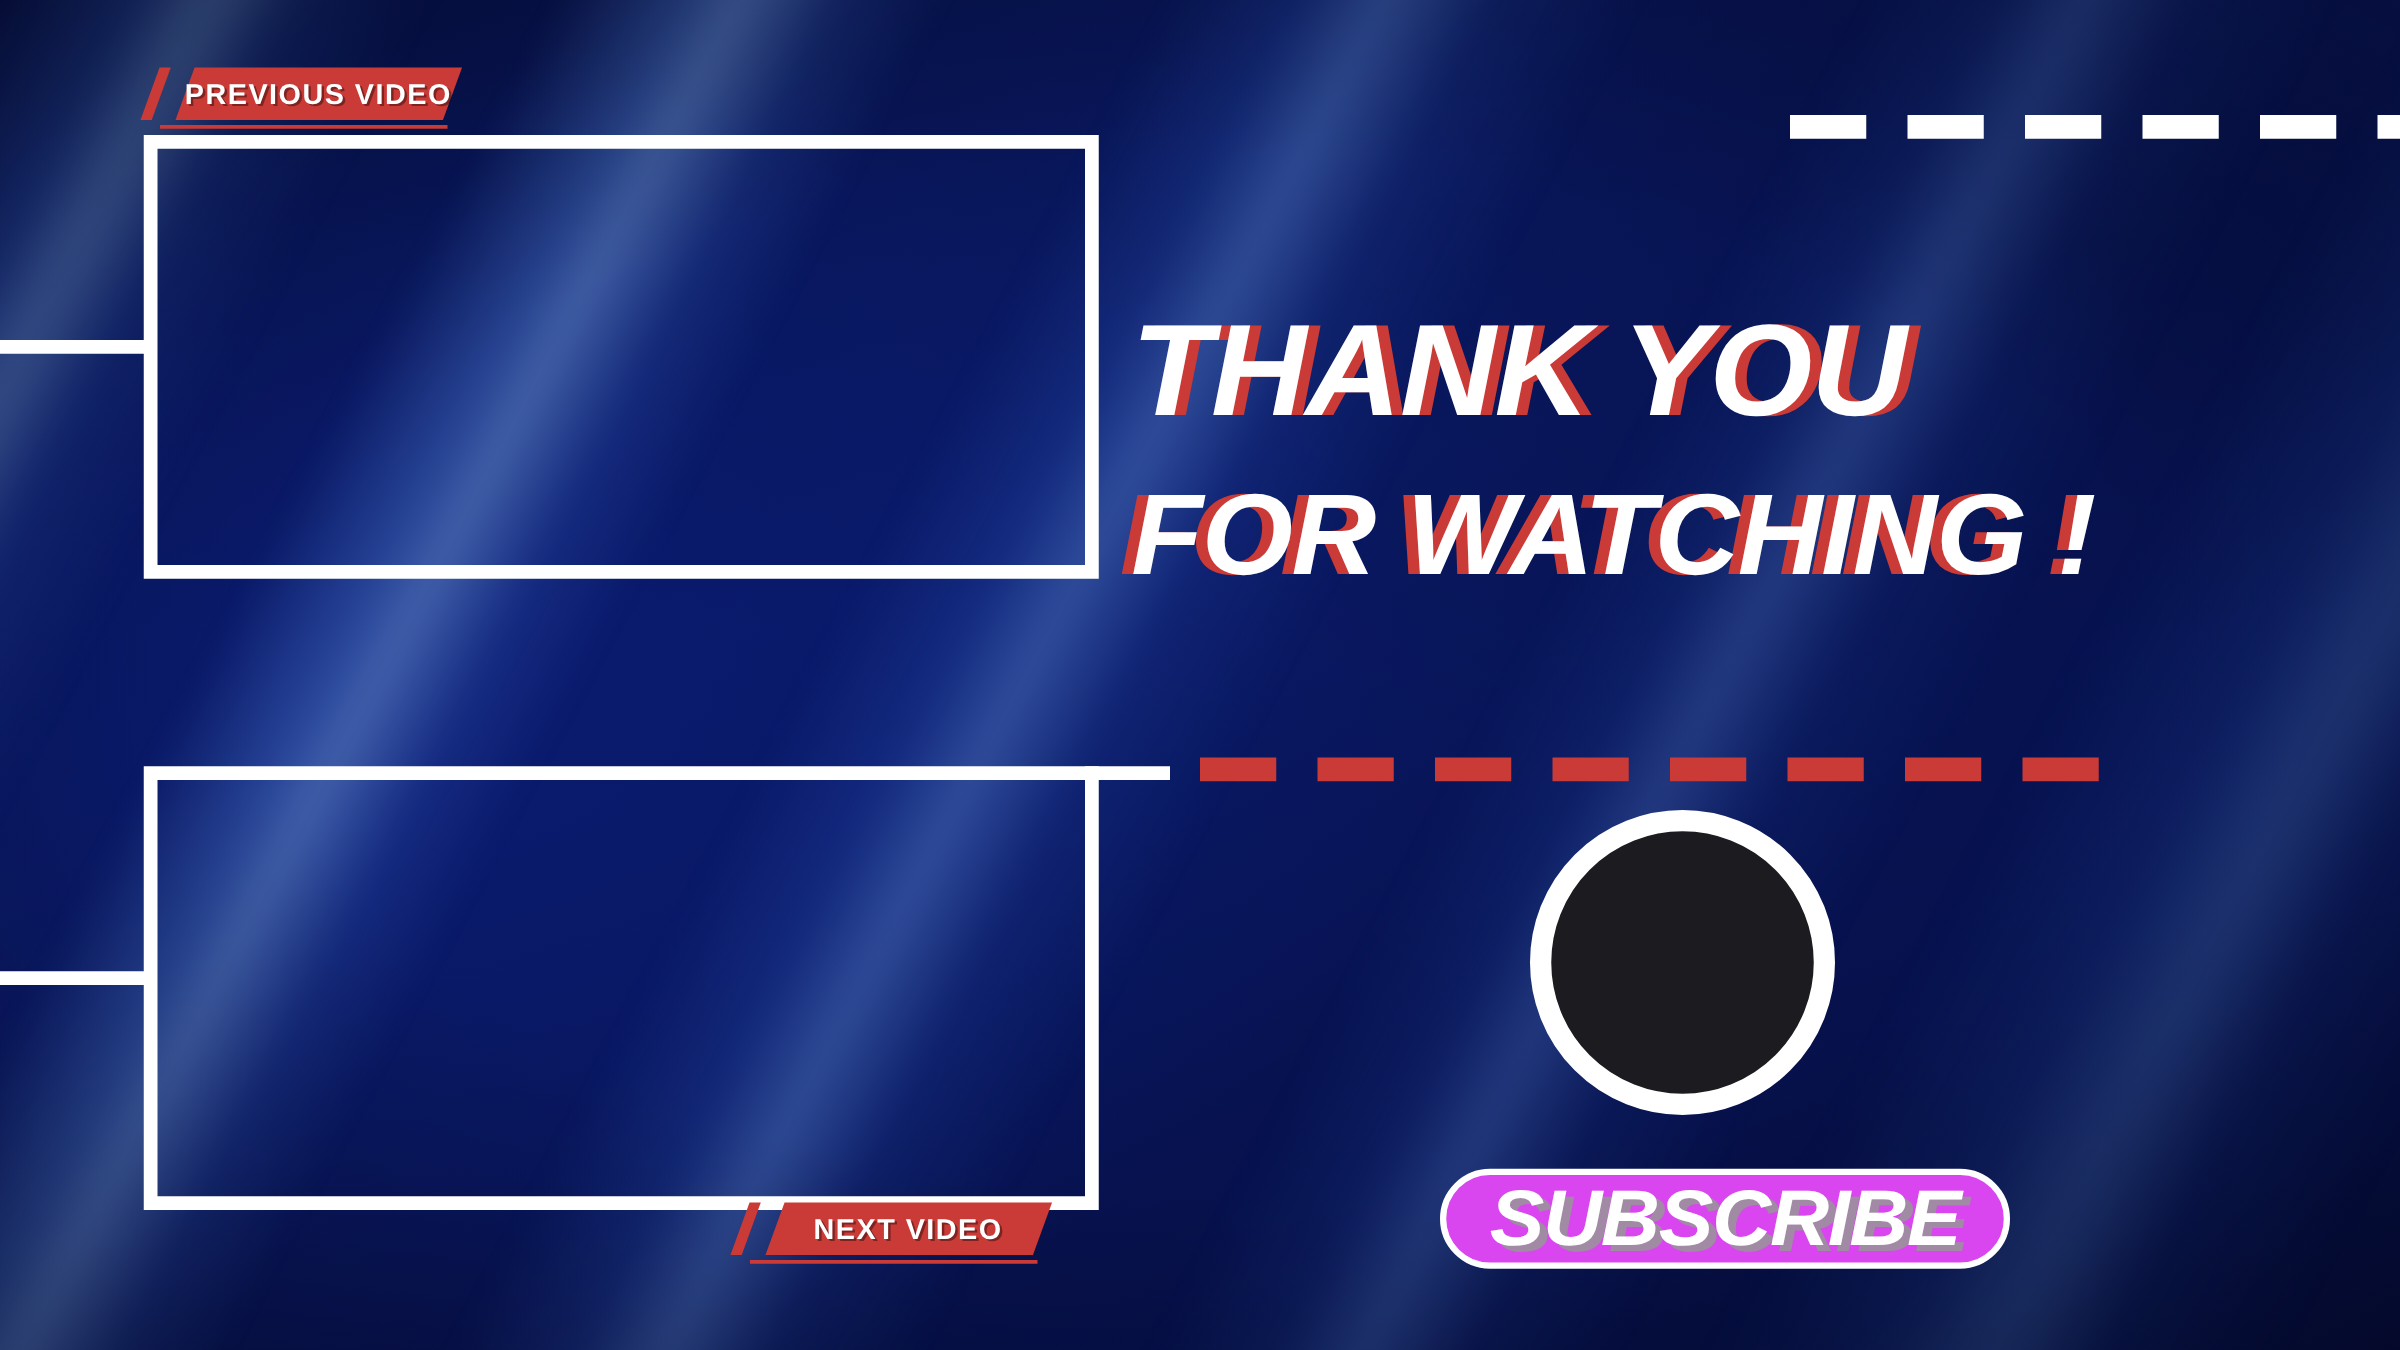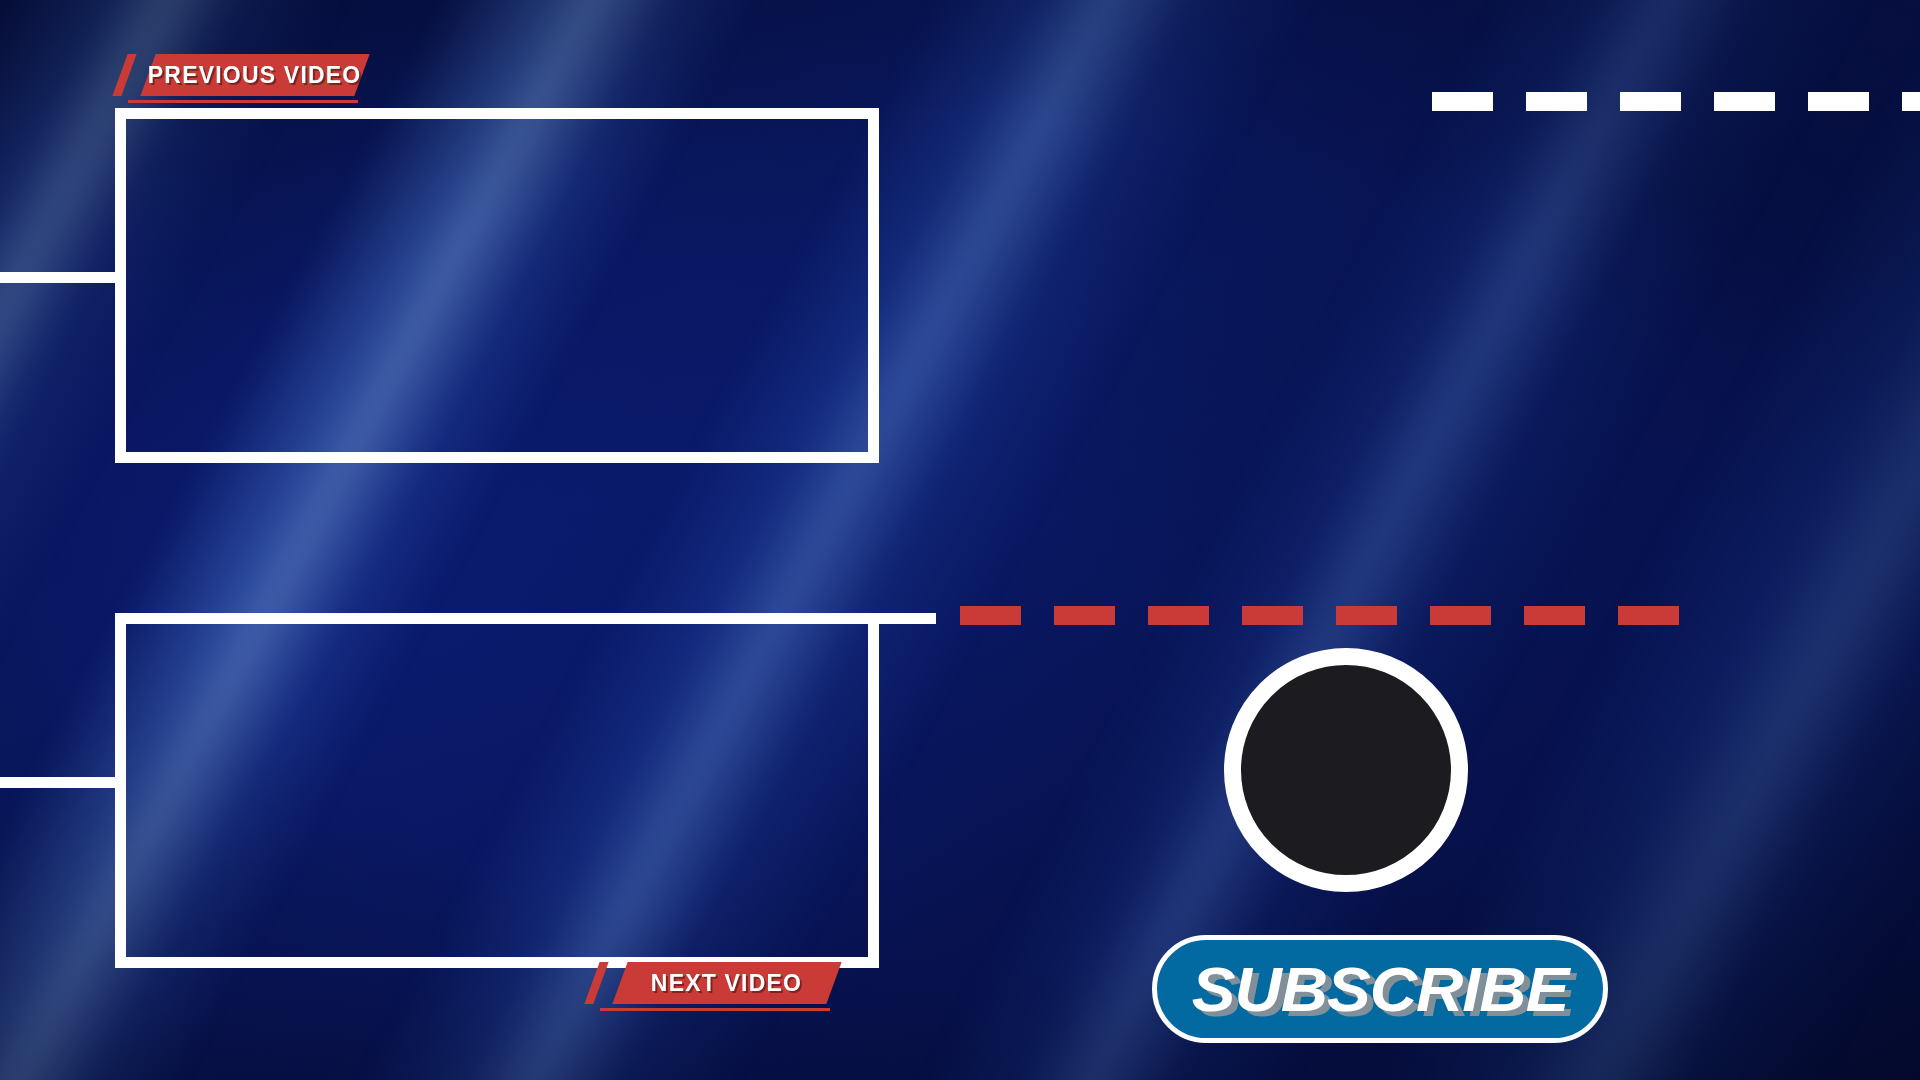--- a/index.html
+++ b/index.html
@@ -190,23 +190,23 @@
     border: 17px solid #ffffff;
     box-sizing: border-box;
   }
 
   
   #subscribe-button {
     position: absolute;
     left: 1152px;
     top: 935px;
     width: 456px;
-    height: 108px;
+    height: 80px;
     border-radius: 54px;
-    background: #0369a1;
+    background: #d946ef;
     border: 5px solid #ffffff;
     box-sizing: border-box;
     display: flex;
     align-items: center;
     justify-content: center;
     cursor: pointer;
   }
   #subscribe-label {
     font-weight: 700;
     font-style: italic;
@@ -256,20 +256,24 @@
       <div class="dash"></div>
       <div class="dash"></div>
       <div class="dash"></div>
       <div class="dash"></div>
       <div class="dash"></div>
       <div class="dash"></div>
       <div class="dash"></div>
       <div class="dash"></div>
     </div>
 
+  <div id="headline">
+    <div class="headline-line" id="headline-line-1">THANK YOU</div>
+    <div class="headline-line" id="headline-line-2">FOR WATCHING !</div>
+  </div>
 
   <div id="avatar"></div>
 
   <div id="subscribe-button">
     <span id="subscribe-label">SUBSCRIBE</span>
   </div>
 
 </div>
 
 </body></html>

